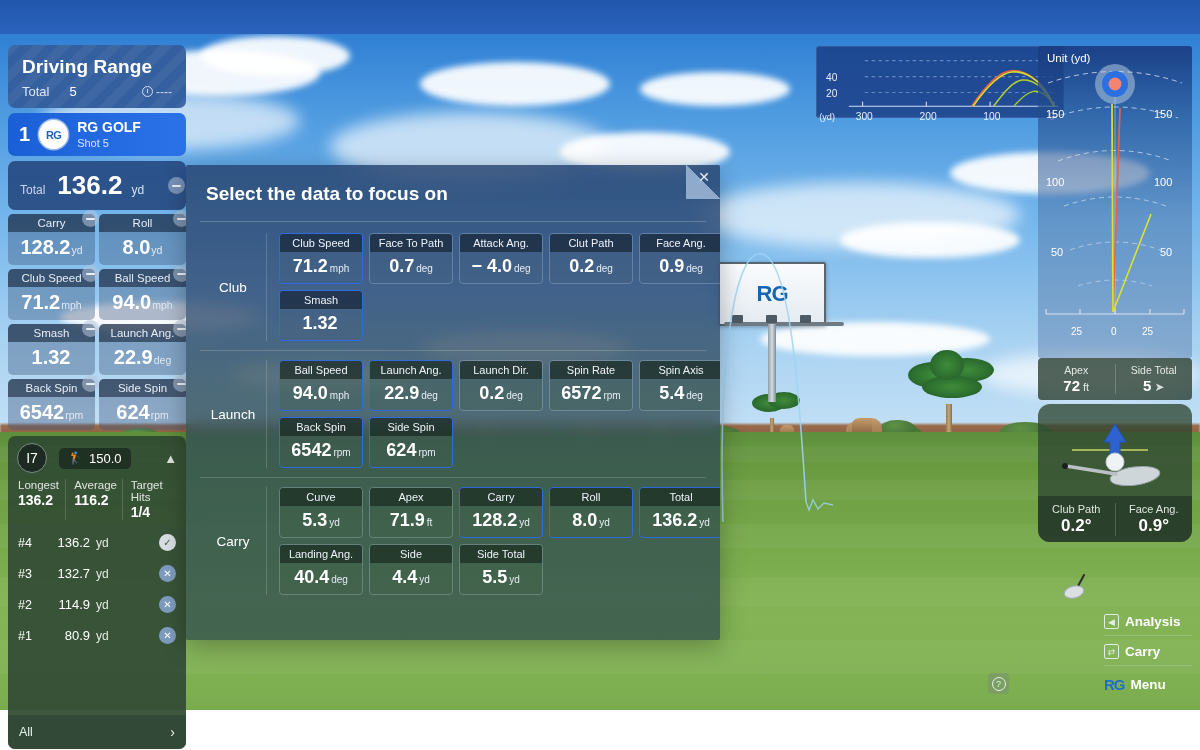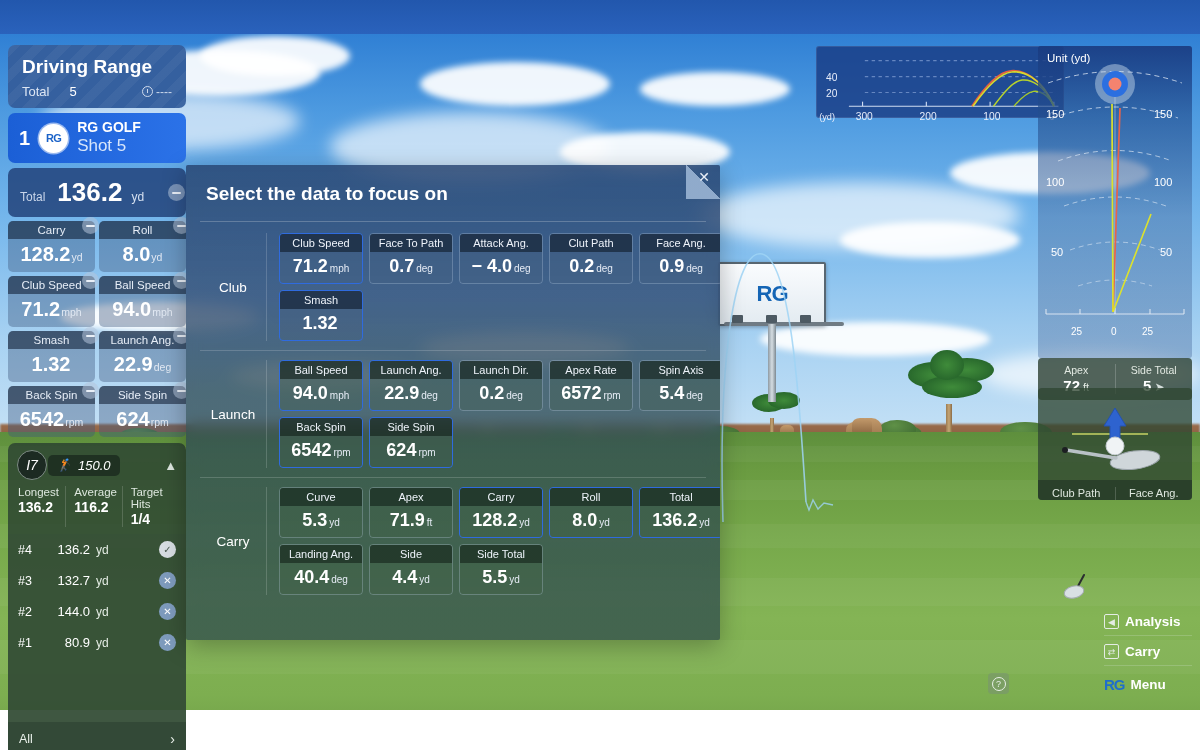--- a/index.html
+++ b/index.html
@@ -127,21 +127,21 @@
     padding: 7px 11px; display: flex; align-items: center; gap: 9px;
   }
   #player-num { color: #fff; font-size: 20px; font-weight: bold; }
   #player-badge {
     width: 29px; height: 29px; border-radius: 50%; background: #fff;
     display: flex; align-items: center; justify-content: center;
     font-size: 11px; font-weight: bold; color: #1a62c8; letter-spacing: -.5px;
     box-shadow: 0 0 0 1.5px rgba(255,255,255,.55);
   }
   #player-name { color: #fff; font-size: 14px; font-weight: bold; line-height: 1.1; }
-  #player-shot { color: #d7e6fb; font-size: 17px; margin-top: 1px; }
+  #player-shot { color: #d7e6fb; font-size: 11px; margin-top: 1px; }
 
   #total-card {
     margin-top: 5px; background: rgba(35,68,124,.86);
     padding: 9px 12px; display: flex; align-items: baseline; gap: 12px;
     border-radius: 7px;
   }
   #total-lbl { color: #c9d6ea; font-size: 12px; }
   #total-val { color: #fff; font-size: 26px; font-weight: bold; }
   #total-unit { color: #d6e1f0; font-size: 12px; margin-left: -3px; }
   .minus-btn {
@@ -162,21 +162,21 @@
     background: rgba(62,88,124,.40); border-radius: 0 0 5px 5px;
     text-align: center; padding: 4px 0 6px 0;
     display: flex; align-items: baseline; justify-content: center; gap: 1px;
   }
   .stat-val { color: #fff; font-size: 20px; font-weight: bold; }
   .stat-unit { color: #e2e9f3; font-size: 10.5px; }
   .stat-cell .minus-btn { position: absolute; right: -4px; top: -4px; }
 
   
   #club-card { margin-top: 6px; border-radius: 7px; overflow: hidden; background: rgba(40,62,48,.80); }
-  #club-top { display: flex; align-items: center; gap: 1px; padding: 7px 9px 4px 9px; font-style: italic; }
+  #club-top { display: flex; align-items: center; gap: 12px; padding: 7px 9px 4px 9px; }
   #club-circle {
     width: 30px; height: 30px; border-radius: 50%; background: #1c2a22;
     border: 1.5px solid #7e8c85; color: #fff; font-size: 14px;
     display: flex; align-items: center; justify-content: center;
   }
   #club-dist-pill {
     display: flex; align-items: center; gap: 6px;
     background: rgba(20,34,26,.66); border-radius: 5px; padding: 3px 9px;
   }
   #flag-ico { font-size: 12px; }
@@ -293,22 +293,22 @@
   }
   .ac-col { flex: 1; text-align: center; }
   .ac-col + .ac-col { border-left: 1px solid rgba(255,255,255,.20); }
   .ac-lbl { color: #e2e9e2; font-size: 10.5px; }
   .ac-valrow { display: flex; align-items: baseline; justify-content: center; gap: 3px; margin-top: 1px; }
   .ac-val { color: #fff; font-size: 15px; font-weight: bold; }
   .ac-unit { color: #e2e9e2; font-size: 11px; }
   .ac-arrow { color: #d5dedb; font-size: 12px; }
 
   #path-card {
-    position: absolute; left: 1038px; top: 388px; width: 154px; height: 112px;
-    background: rgba(48,70,50,.78); border-radius: 4px; overflow: hidden;
+    position: absolute; left: 1038px; top: 404px; width: 154px; height: 138px;
+    background: rgba(48,70,50,.78); border-radius: 12px; overflow: hidden;
   }
   #path-vis { position: relative; height: 92px; }
   #path-foot { display: flex; height: 46px; align-items: center;
     background: rgba(34,54,38,.72); }
   .pf-col { flex: 1; text-align: center; }
   .pf-col + .pf-col { border-left: 1px solid rgba(255,255,255,.18); }
   .pf-lbl { color: #dfe7df; font-size: 11px; }
   .pf-val { color: #fff; font-size: 17px; font-weight: bold; margin-top: 1px; }
 
   
@@ -581,21 +581,21 @@
           <span class="sr-mark mark-hit">✓</span>
         </div>
         <div class="shot-row">
           <span class="sr-idx">#3</span>
           <span class="sr-val">132.7</span>
           <span class="sr-unit">yd</span>
           <span class="sr-mark mark-miss">✕</span>
         </div>
         <div class="shot-row">
           <span class="sr-idx">#2</span>
-          <span class="sr-val">144.0</span>
+          <span class="sr-val">114.9</span>
           <span class="sr-unit">yd</span>
           <span class="sr-mark mark-miss">✕</span>
         </div>
         <div class="shot-row">
           <span class="sr-idx">#1</span>
           <span class="sr-val">80.9</span>
           <span class="sr-unit">yd</span>
           <span class="sr-mark mark-miss">✕</span>
         </div>
         <div style="height:64px"></div>
@@ -687,21 +687,21 @@
                 </div>
             </div>
             <div class="tile">
               <div class="tile-head">Launch Dir.</div>
               <div class="tile-body">
                   <span class="tile-val">0.2</span>
                   <span class="tile-unit">deg</span>
                 </div>
             </div>
             <div class="tile">
-              <div class="tile-head">Apex Rate</div>
+              <div class="tile-head">Spin Rate</div>
               <div class="tile-body">
                   <span class="tile-val">6572</span>
                   <span class="tile-unit">rpm</span>
                 </div>
             </div>
             <div class="tile">
               <div class="tile-head">Spin Axis</div>
               <div class="tile-body">
                   <span class="tile-val">5.4</span>
                   <span class="tile-unit">deg</span>

